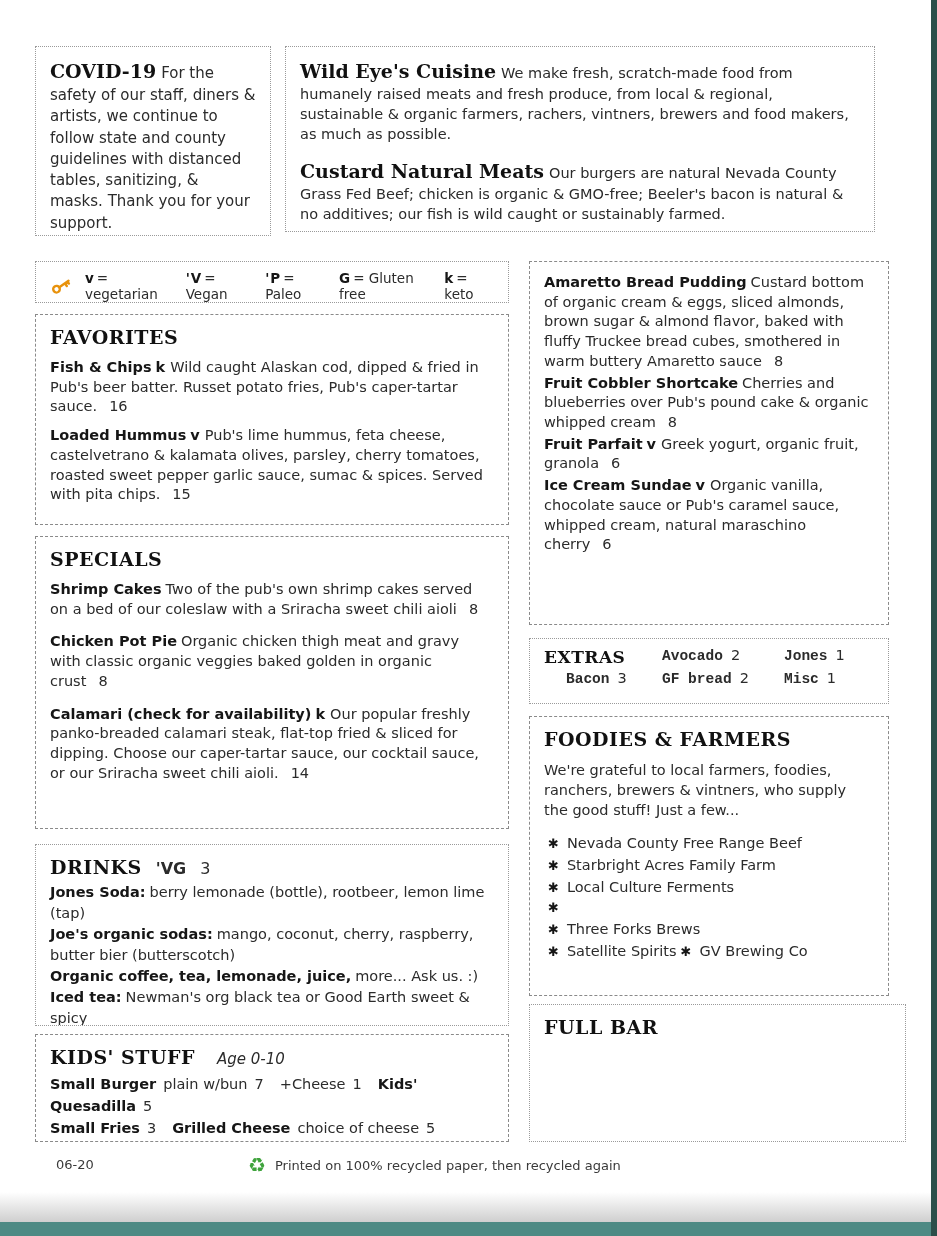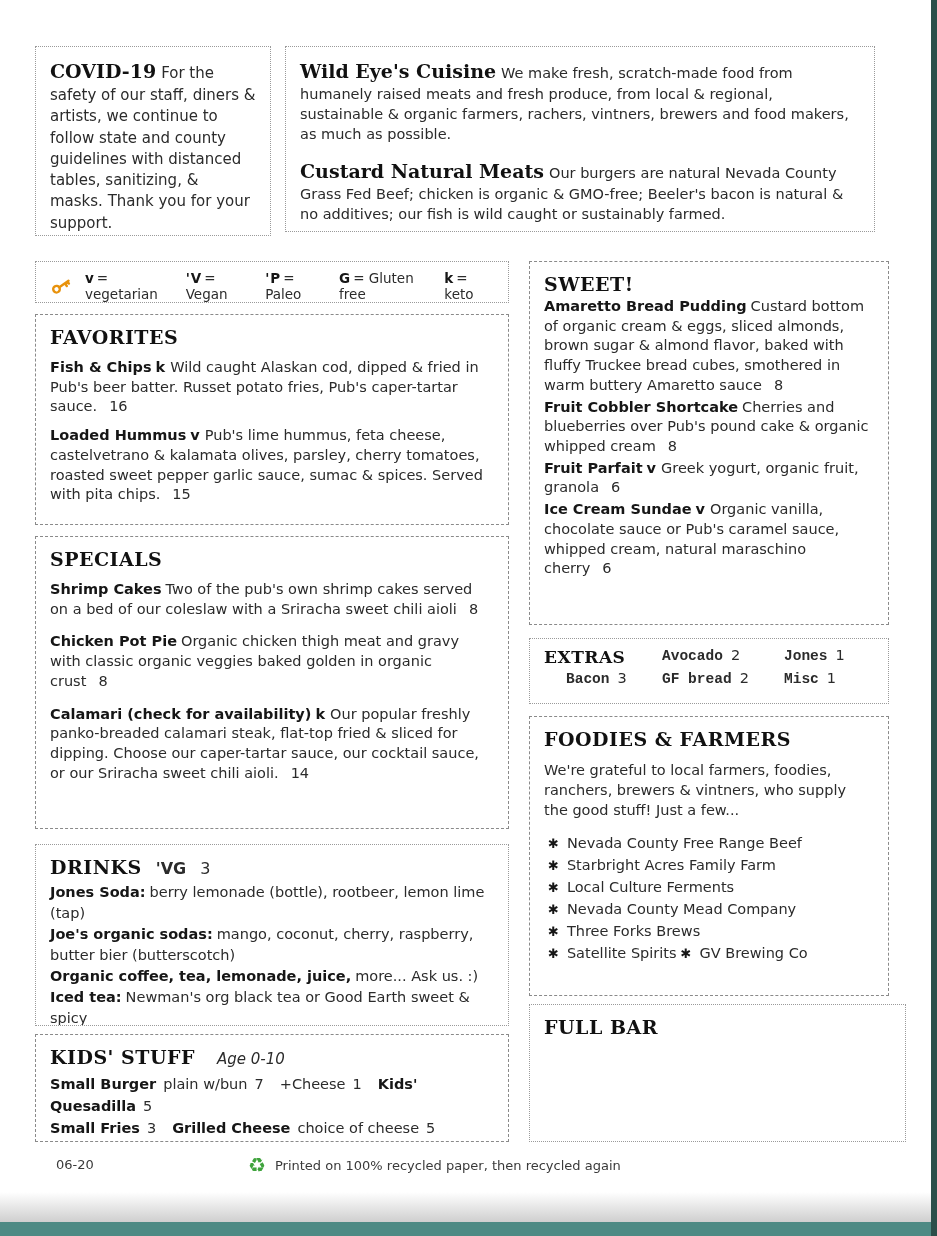--- a/index.html
+++ b/index.html
@@ -148,21 +148,20 @@
     </div>
     <p class="kids-line">
       <span class="kseg kbold">Small Burger</span><span class="kseg">plain w/bun</span><span class="kseg knum">7</span><span class="kseg">+Cheese</span><span class="kseg knum">1</span><span class="kseg kbold">Kids' Quesadilla</span><span class="kseg">5</span>
     </p>
     <p class="kids-line">
       <span class="kseg kbold">Small Fries</span><span class="kseg knum">3</span><span class="kseg kbold">Grilled Cheese</span><span class="kseg">choice of cheese</span><span class="kseg">5</span>
     </p>
   </div>
 
   <div class="box b-dashed" id="sweet-box">
-    <div class="sec-title">SWEET!</div>
     <p class="item"><span class="iname">Amaretto Bread Pudding</span><span>Custard bottom of organic cream &amp; eggs, sliced almonds, brown sugar &amp; almond flavor, baked with fluffy Truckee bread cubes, smothered in warm buttery Amaretto sauce</span><span class="price">8</span></p>
     <p class="item"><span class="iname">Fruit Cobbler Shortcake</span><span>Cherries and blueberries over Pub's pound cake &amp; organic whipped cream</span><span class="price">8</span></p>
     <p class="item"><span class="iname">Fruit Parfait</span><span class="sym">v</span><span>Greek yogurt, organic fruit, granola</span><span class="price">6</span></p>
     <p class="item"><span class="iname">Ice Cream Sundae</span><span class="sym">v</span><span>Organic vanilla, chocolate sauce or Pub's caramel sauce, whipped cream, natural maraschino cherry</span><span class="price">6</span></p>
   </div>
 
   <div class="box b-dotted" id="extras-box">
     <div class="extras-grid">
       <span class="sec-title">EXTRAS</span>
       <span class="xcell"><span class="xlabel">Avocado</span><span>2</span></span>
@@ -183,21 +182,20 @@
     <div class="supplier">
         <span class="bullet">✱</span>
         <span>Starbright Acres Family Farm</span>
       </div>
     <div class="supplier">
         <span class="bullet">✱</span>
         <span>Local Culture Ferments</span>
       </div>
     <div class="supplier">
         <span class="bullet">✱</span>
-        <span>Nevada County Mead Company</span>
       </div>
     <div class="supplier">
         <span class="bullet">✱</span>
         <span>Three Forks Brews</span>
       </div>
     <div class="supplier supplier-multi">
       <span class="bullet">✱</span>
         <span>Satellite Spirits</span>
       <span class="bullet">✱</span>
         <span>GV Brewing Co</span>

